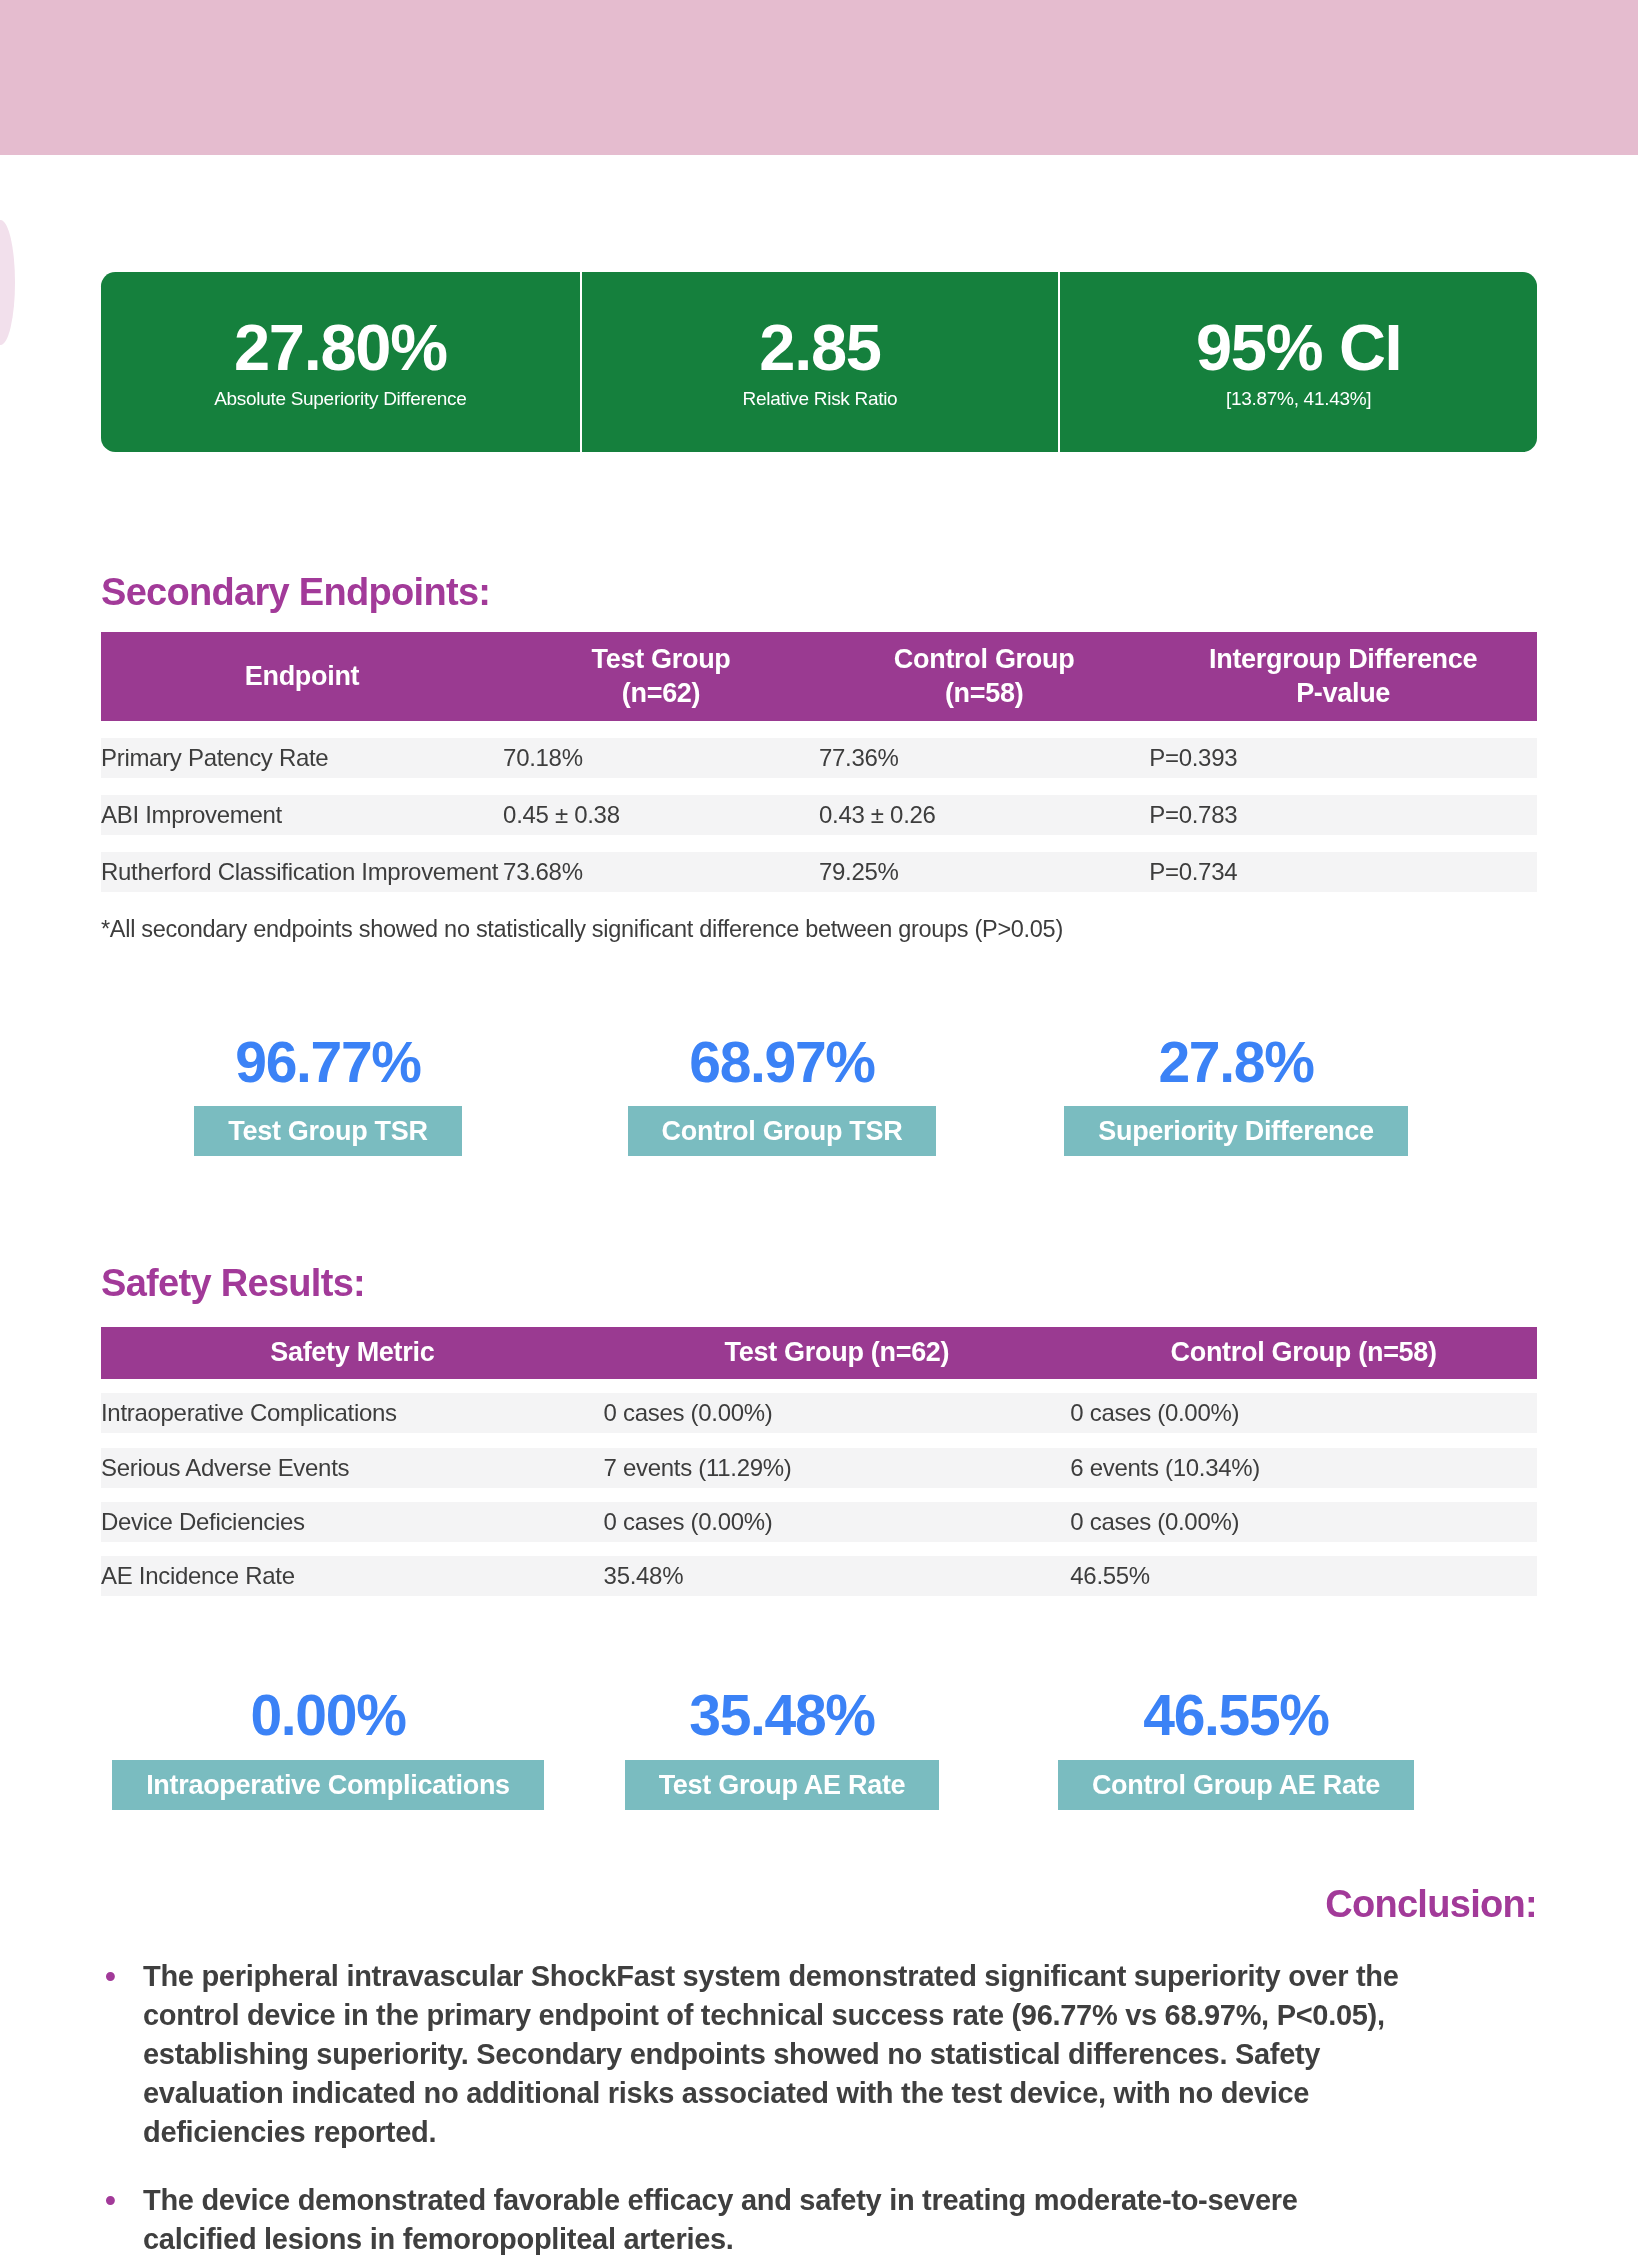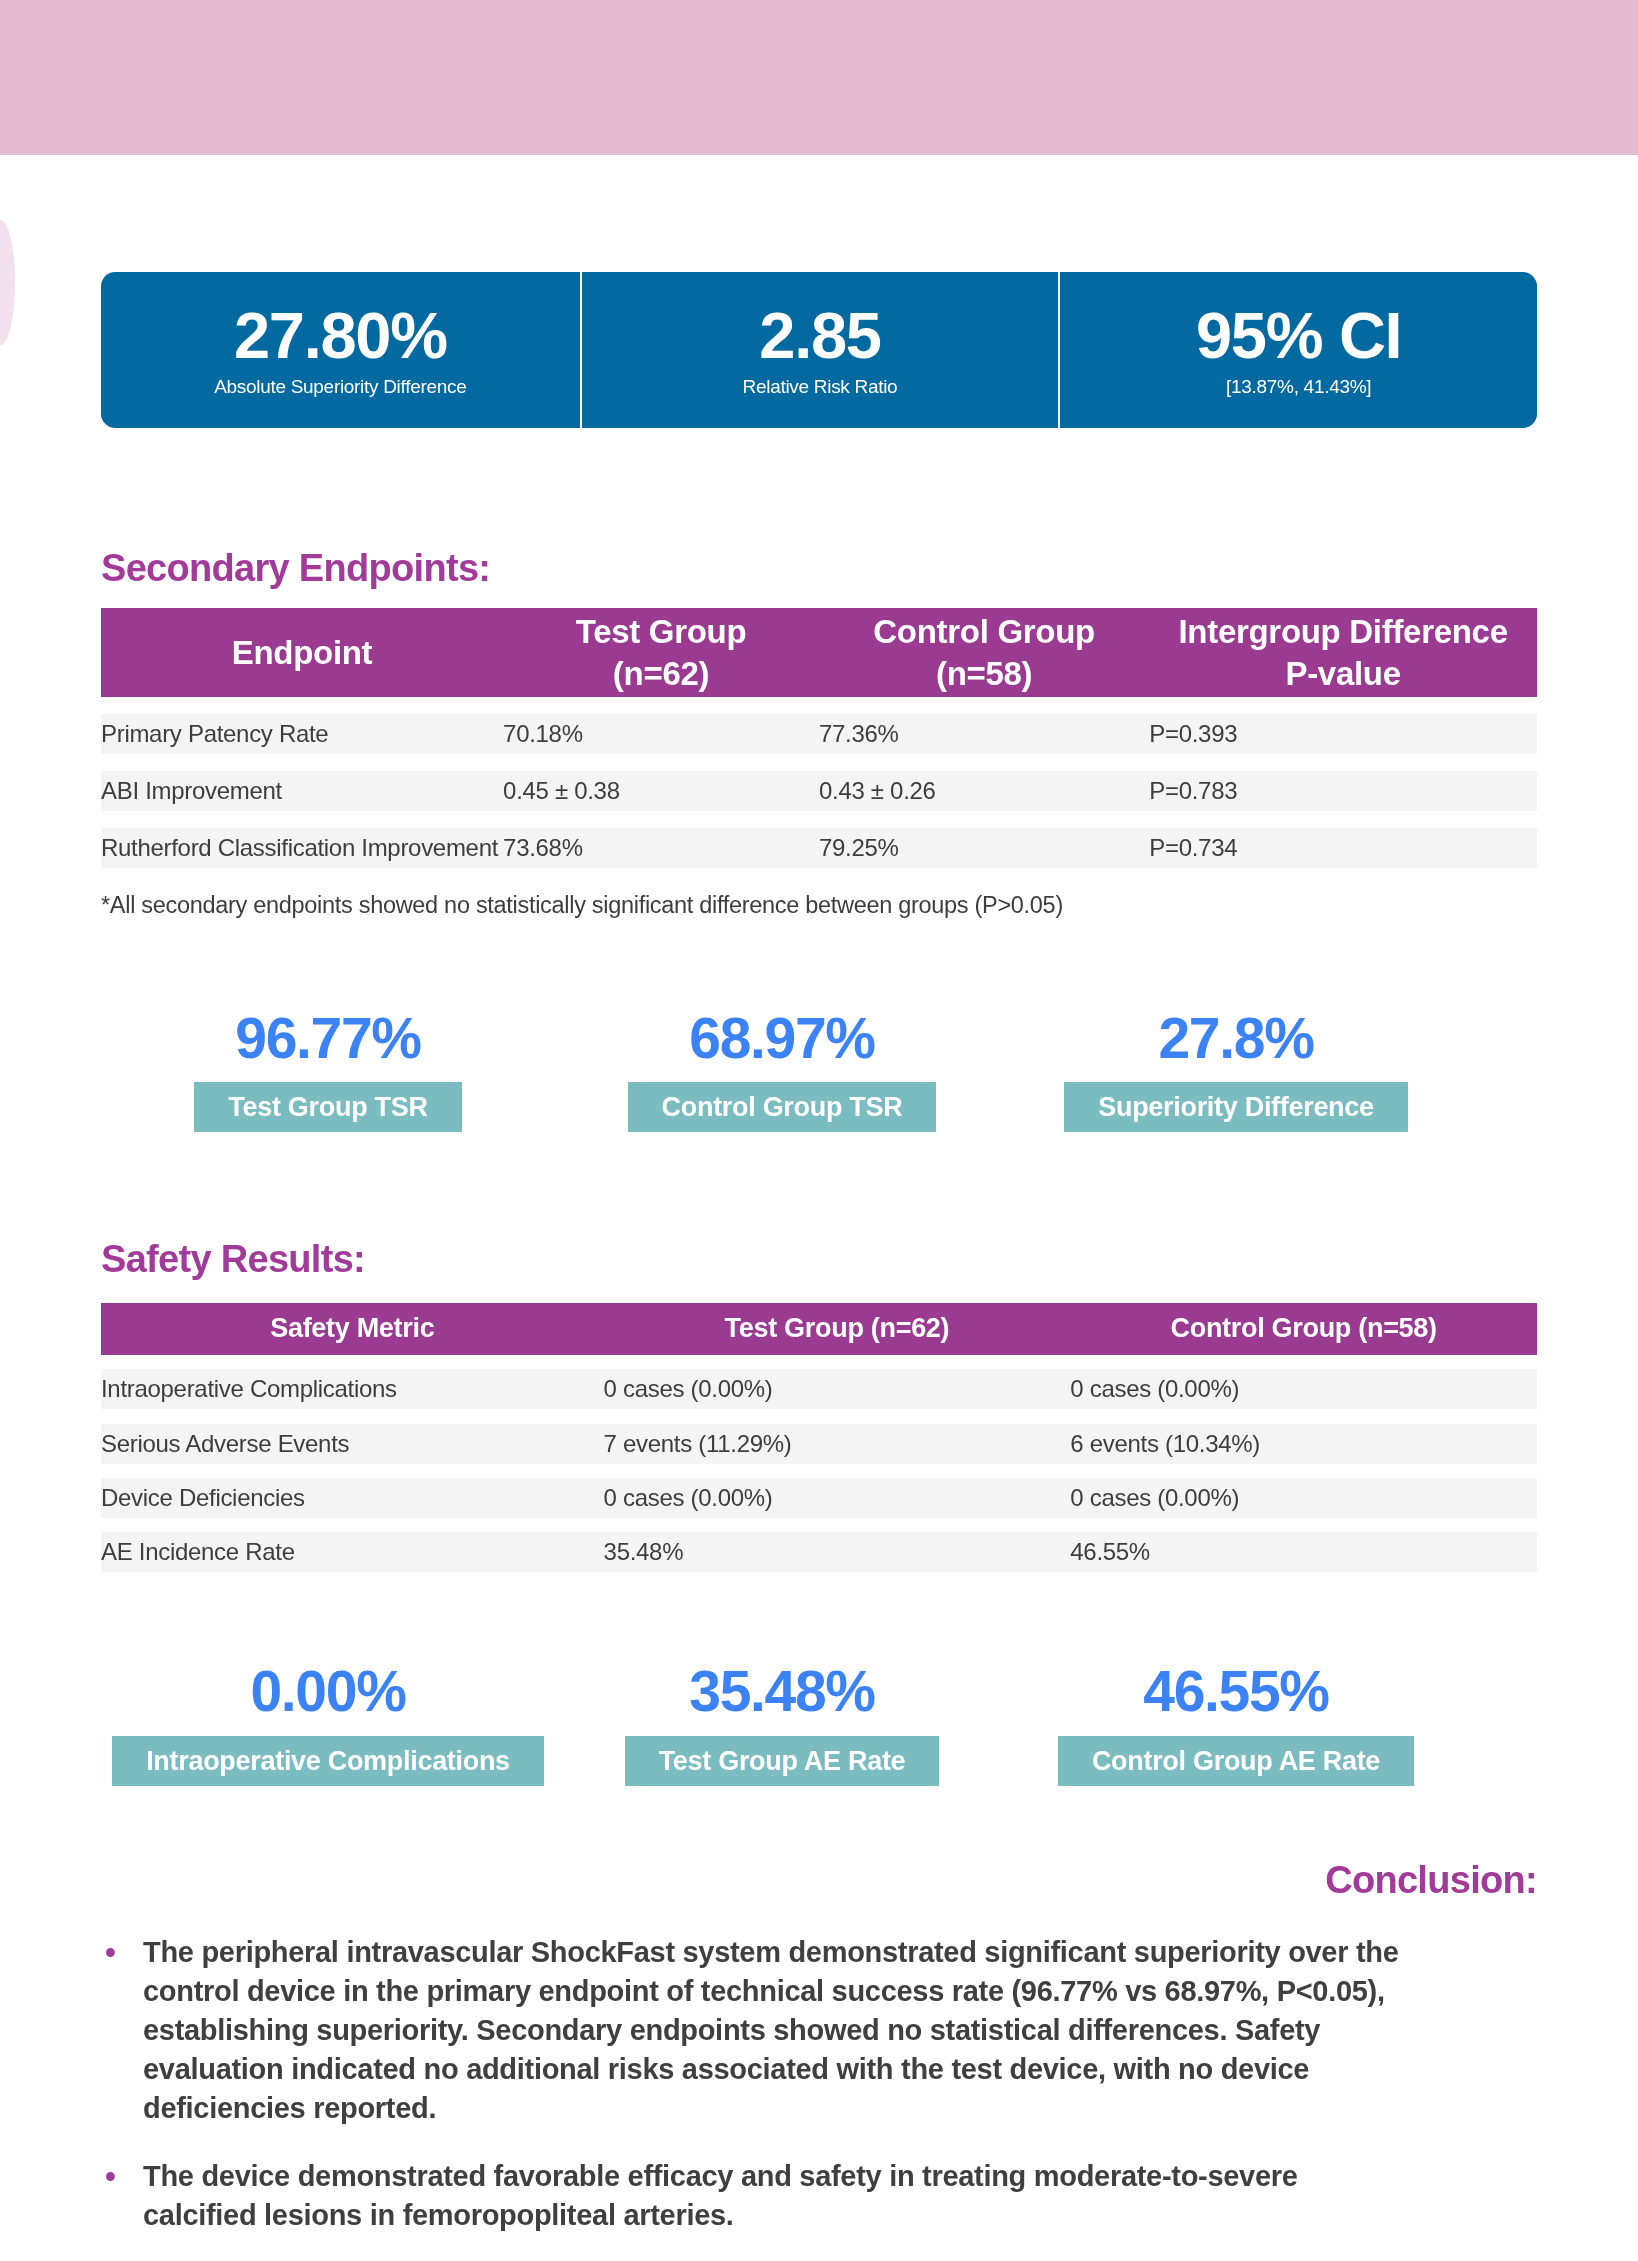--- a/index.html
+++ b/index.html
@@ -12,22 +12,22 @@
   .band { height:155px; width:100%; background:#e5bccf; }
   .edge-decor {
     position:absolute; left:-14.3px; top:220px;
     width:29px; height:125px; border-radius:50%;
     background:#f2e0ec;
   }
   .content { padding:0 101px; position:relative; }
 
   
   .summary-bar {
-    margin-top:117px; height:156px; border-radius:14.3px;
-    background:#0369a1; display:grid;
+    margin-top:117px; height:180px; border-radius:14.3px;
+    background:#15803d; display:grid;
     grid-template-columns:1fr 1fr 1fr;
   }
   .summary-cell {
     display:flex; flex-direction:column; justify-content:center; align-items:center;
     color:#ffffff; text-align:center;
   }
   .summary-cell + .summary-cell { border-left:2px solid #ffffff; }
   .summary-value { font-size:65px; font-weight:700; letter-spacing:-1.3px; line-height:1.05; }
   .summary-label { font-size:19px; font-weight:400; margin-top:5.2px; letter-spacing:-0.3px; }
 
@@ -38,21 +38,21 @@
   .h-secondary { margin-top:119px; }
   .h-safety    { margin-top:106px; }
   .h-conclusion{ margin-top:73px;text-align:right; }
 
   
   .tbl { width:100%; }
   .tbl-head {
     background:#9a3a91; color:#ffffff; font-weight:700;
     display:grid; align-items:center; text-align:center;
   }
-  .t1 .tbl-head { grid-template-columns:28% 22% 23% 27%; height:89px; margin-top:18px; font-size:33px; }
+  .t1 .tbl-head { grid-template-columns:28% 22% 23% 27%; height:89px; margin-top:18px; font-size:27px; }
   .t2 .tbl-head { grid-template-columns:35% 32.5% 32.5%; height:52px; margin-top:22px; font-size:27px; }
   .th-cell { line-height:1.25; letter-spacing:-0.3px; }
   .tbl-row {
     background:#f4f4f5; display:grid; align-items:center; text-align:left;
     height:40px; margin-top:17px; font-size:24px; color:#3d3d3d; letter-spacing:-0.3px;
   }
   .t1 .tbl-row { grid-template-columns:28% 22% 23% 27%; }
   .t2 .tbl-row { grid-template-columns:35% 32.5% 32.5%; margin-top:14.3px; }
 
   .footnote { margin-top:23.5px; font-size:23.5px; color:#3d3d3d; letter-spacing:-0.3px; }

